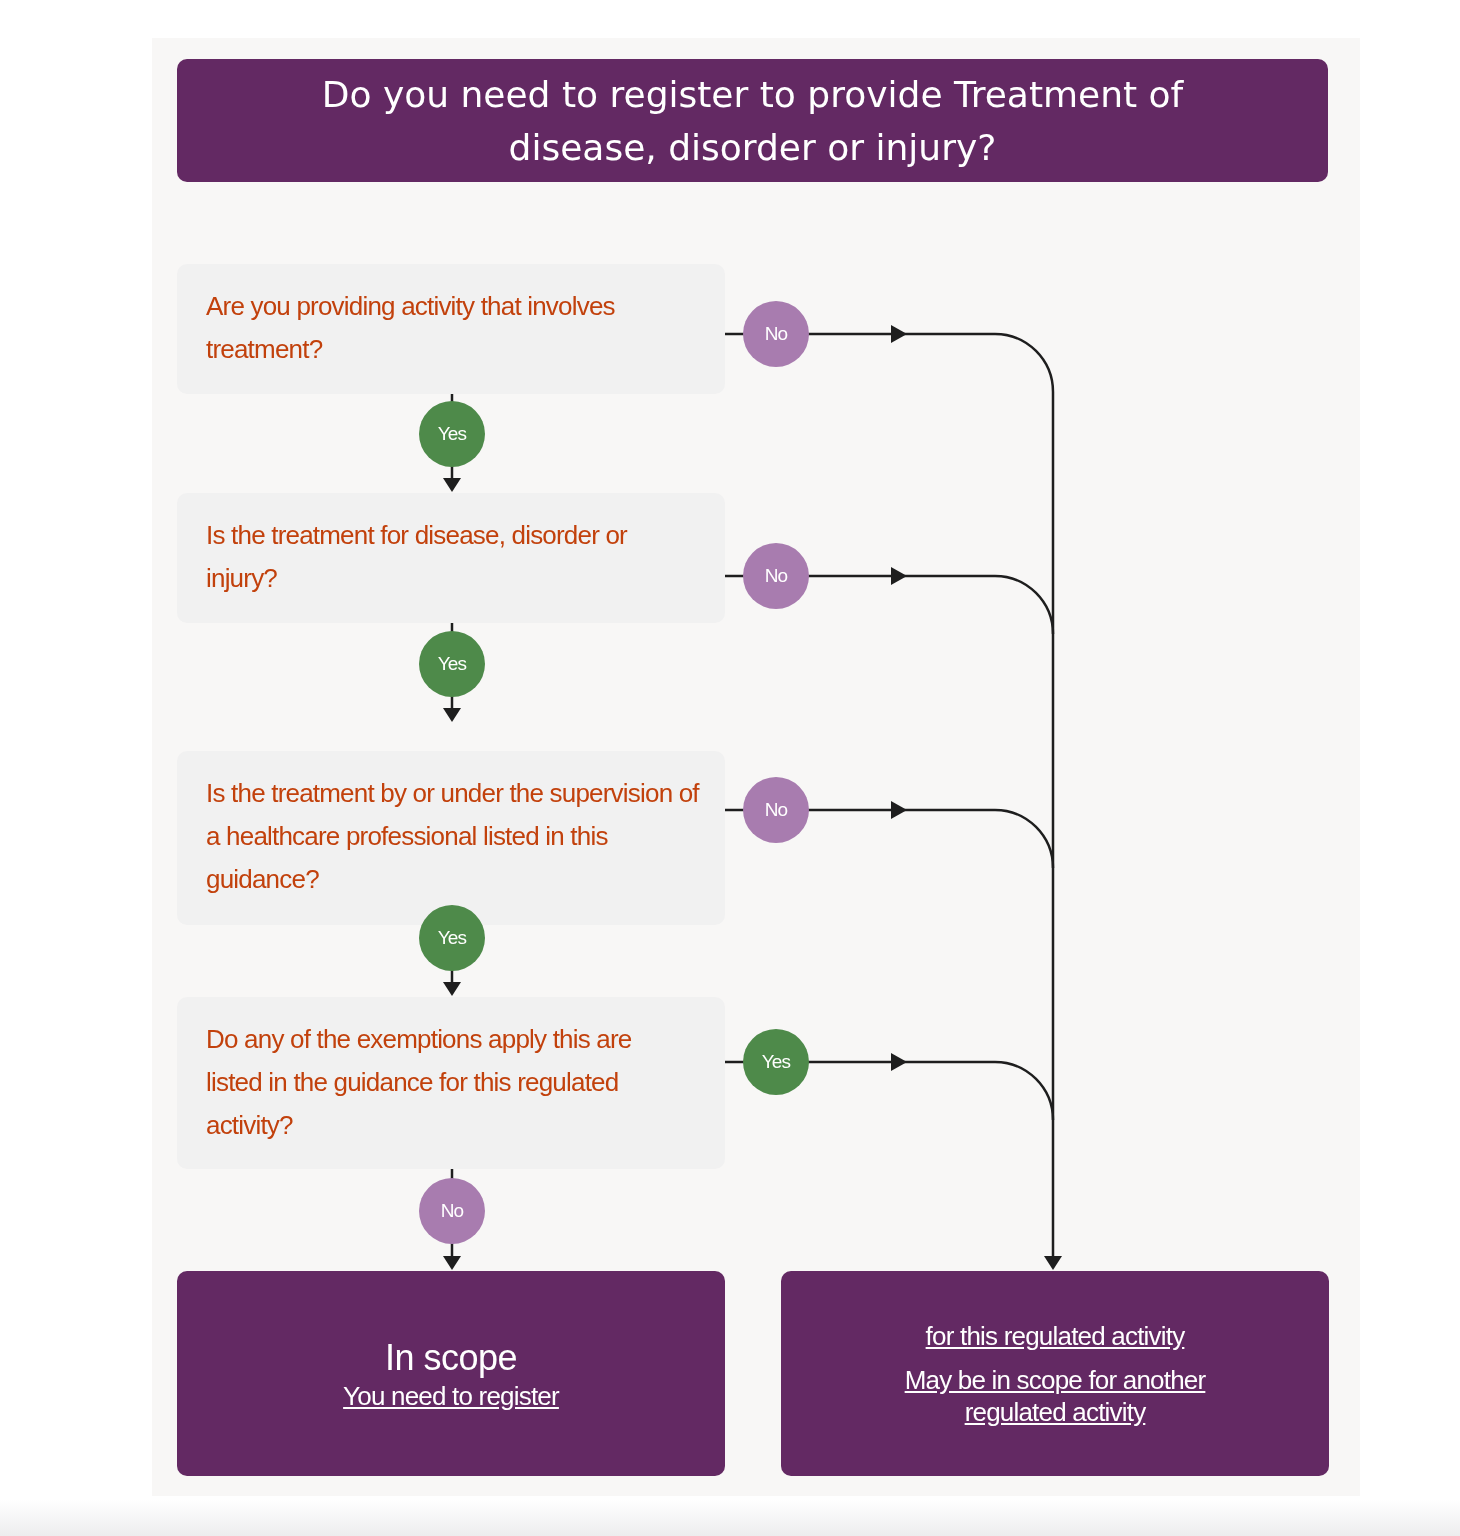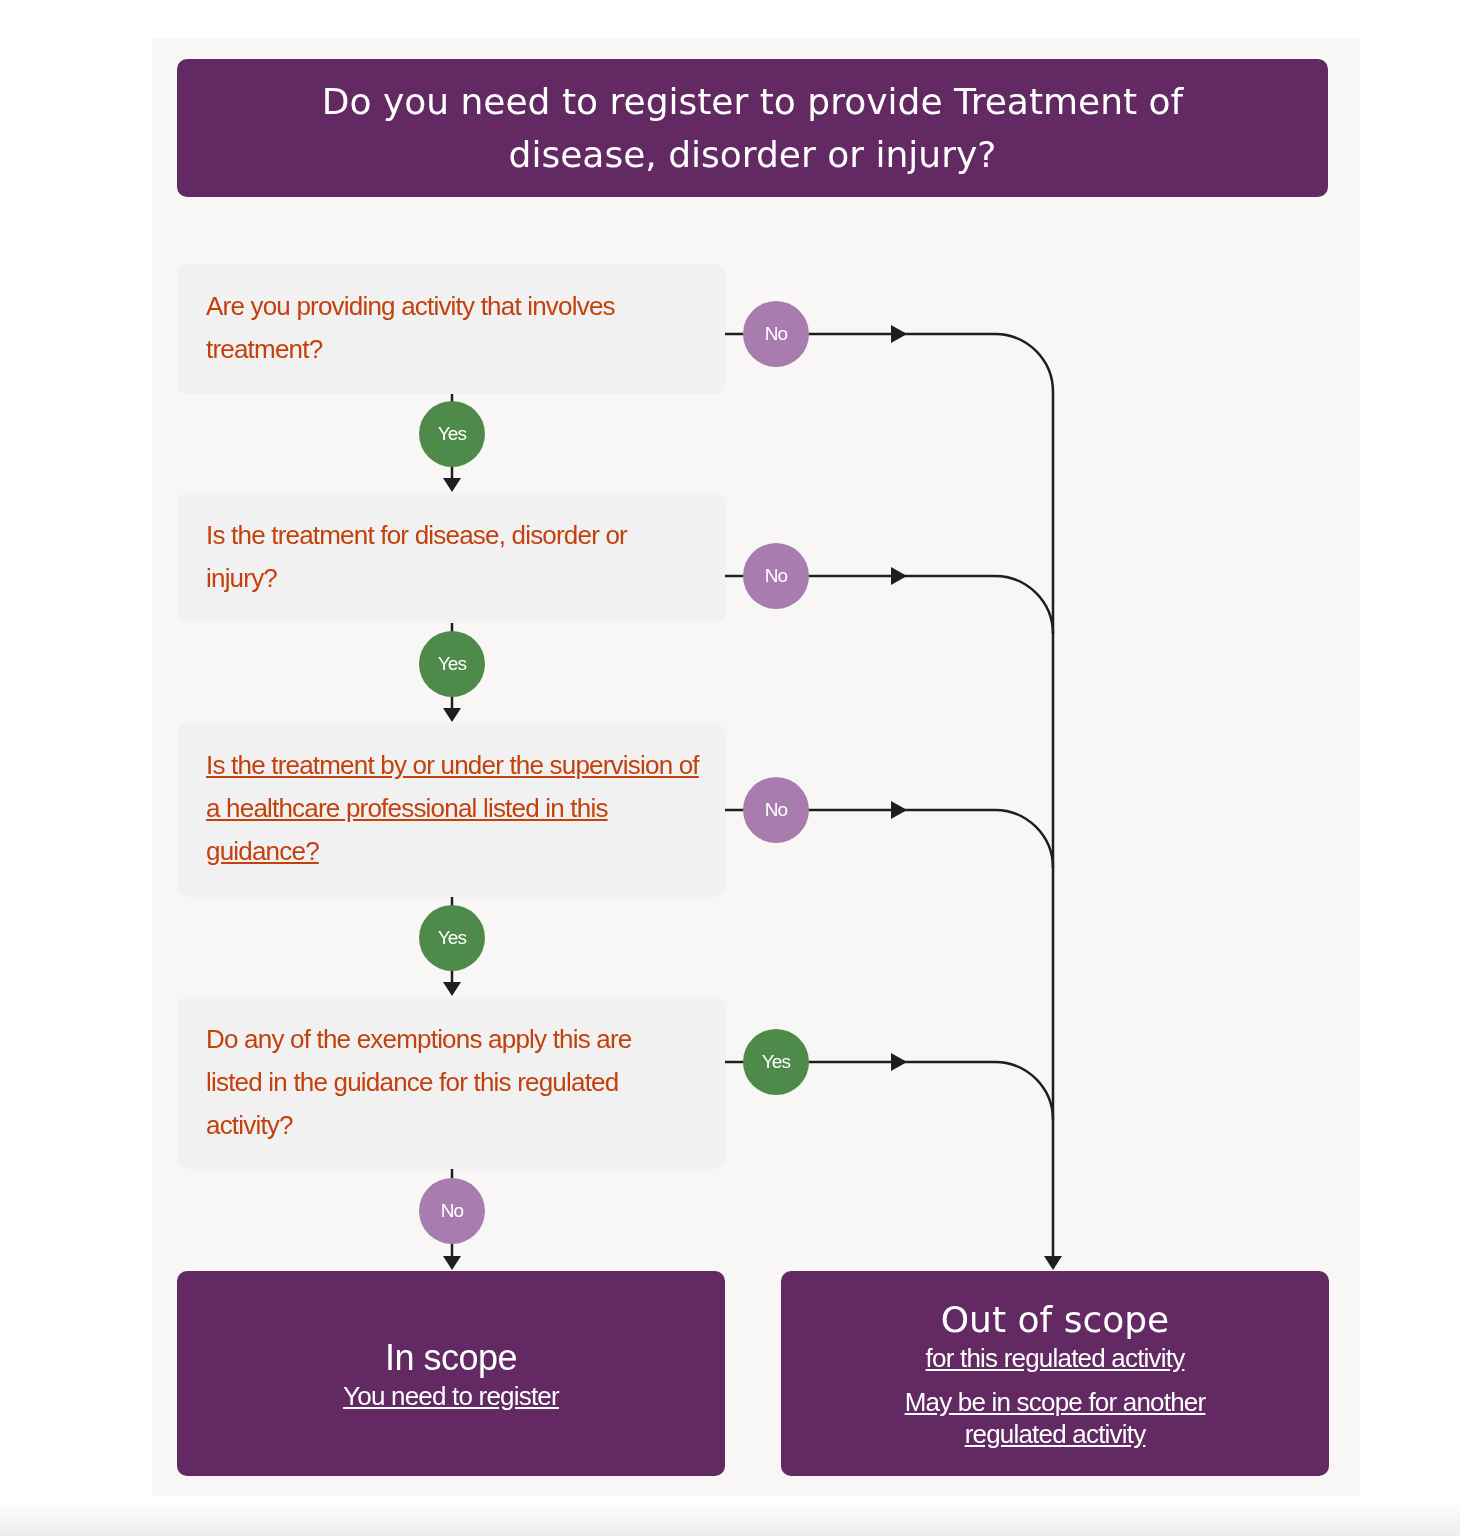--- a/index.html
+++ b/index.html
@@ -7,21 +7,21 @@
     width:1460px; height:1536px; position:relative; overflow:hidden;
     background: linear-gradient(to bottom, #ffffff 0, #ffffff 1500px, #ededee 1536px);
     font-family: "Liberation Sans", sans-serif;
   }
   #panel {
     position:absolute; left:152px; top:38px; width:1208px; height:1458px;
     background:#f8f7f6;
   }
   .abs { position:absolute; }
   .title-box {
-    left:177px; top:59px; width:1151px; height:138px;
+    left:177px; top:59px; width:1151px; height:123px;
     background:#632963; border-radius:10px;
     color:#fff; display:flex; align-items:center; justify-content:center;
     text-align:center; font-family:"DejaVu Sans", sans-serif; font-size:36px; line-height:53px;
   }
   .title-box span { display:block; width:900px; }
   .q-box {
     background:#f1f1f1; border-radius:10px; left:177px; width:548px;
     color:#c2410c; font-size:26px; line-height:43px; letter-spacing:-0.8px;
     box-sizing:border-box; padding:21px 20px 0 29px;
   }
@@ -74,21 +74,21 @@
 <div class="abs title-box">
   <span>Do you need to register to provide Treatment of disease, disorder or injury?</span>
 </div>
 
 <div class="abs q-box" style="top:264px;height:130px;">
   <span style="display:block;width:440px;">Are you providing activity that involves treatment?</span>
 </div>
 <div class="abs q-box" style="top:493px;height:130px;">
   <span style="display:block;width:460px;">Is the treatment for disease, disorder or injury?</span>
 </div>
-<div class="abs q-box" style="top:723px;height:174px;text-decoration:underline;">
+<div class="abs q-box" style="top:751px;height:174px;">
   <span style="display:block;width:500px;">Is the treatment by or under the supervision of a healthcare professional listed in this guidance?</span>
 </div>
 <div class="abs q-box" style="top:997px;height:172px;">
   <span style="display:block;width:460px;">Do any of the exemptions apply this are listed in the guidance for this regulated activity?</span>
 </div>
 
 <div class="abs circle c-yes" style="left:419px;top:401px;">
     <span>Yes</span>
   </div>
 <div class="abs circle c-yes" style="left:419px;top:631px;">
@@ -112,16 +112,15 @@
   </div>
 <div class="abs circle c-yes" style="left:743px;top:1029px;">
     <span>Yes</span>
   </div>
 
 <div class="abs result" style="left:177px;top:1271px;width:548px;height:205px;">
   <div class="res-title">In scope</div>
   <div class="res-sub">You need to register</div>
 </div>
 <div class="abs result" style="left:781px;top:1271px;width:548px;height:205px;">
-  <div class="res-title" style="font-family:'DejaVu Sans',sans-serif;font-size:36px;letter-spacing:0;">Out of scope</div>
   <div class="res-sub">for this regulated activity</div>
   <div class="res-sub" style="width:360px;margin-top:12px;">May be in scope for another regulated activity</div>
 </div>
 
 </body></html>

